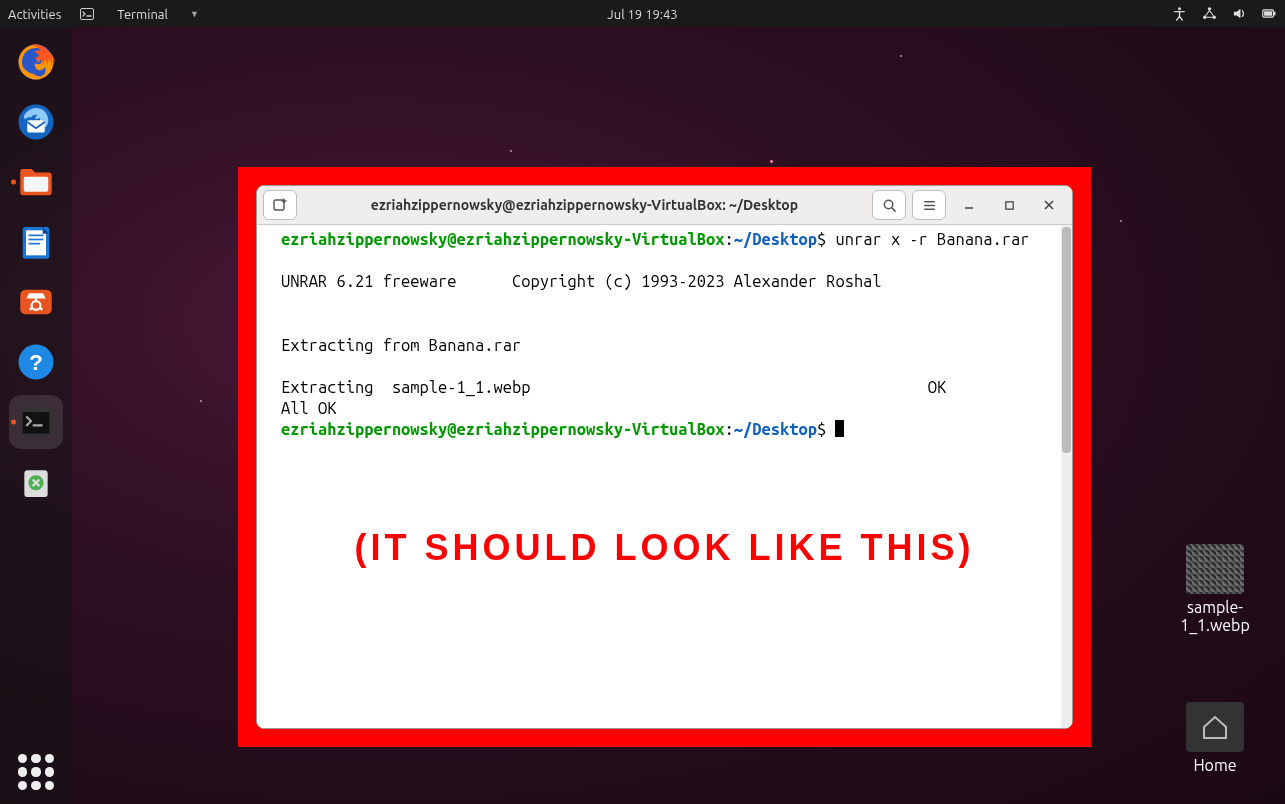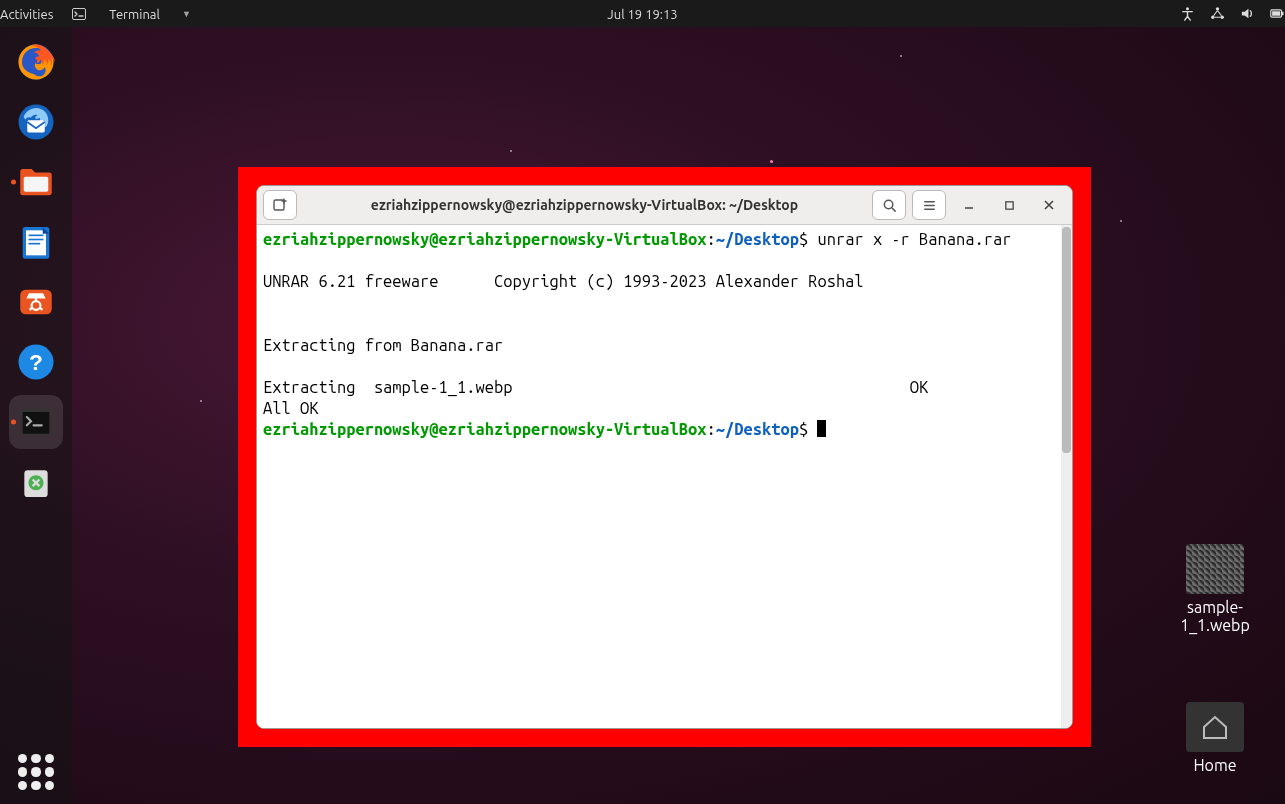--- a/index.html
+++ b/index.html
@@ -10,21 +10,21 @@
   position: relative; overflow: hidden;
   color: #ddd;
 }
 
 .star { position: absolute; background: rgba(255,255,255,.6); border-radius: 50%; }
 
 
 .topbar {
   position: absolute; top: 0; left: 0; right: 0; height: 27px;
   background: #1a1a1a; display: flex; align-items: center;
-  font-size: 13px; color: #ddd; padding: 0 0;
+  font-size: 13px; color: #ddd; padding: 0 8px;
 }
 .topbar .left { display: flex; gap: 18px; align-items: center; }
 .topbar .center { position: absolute; left: 50%; transform: translateX(-50%); }
 .topbar .right { margin-left: auto; display: flex; gap: 14px; align-items: center; font-size: 14px; }
 .topbar .app-ind { display: flex; align-items: center; gap: 22px; }
 .tb-ico { display: inline-flex; width: 16px; height: 16px; align-items: center; justify-content: center; }
 
 
 .dock {
   position: absolute; left: 0; top: 27px; bottom: 0; width: 72px;
@@ -70,21 +70,21 @@
 .term-titlebar {
   height: 39px; background: #f0eeec; border-bottom: 1px solid #ccc;
   display: flex; align-items: center; padding: 0 6px; gap: 6px;
 }
 .tb-btn { width: 34px; height: 30px; border: 1px solid #bbb; border-radius: 6px; background: #fff; display: flex; align-items: center; justify-content: center; font-size: 14px; color: #333; }
 .term-title { flex: 1; text-align: center; font-size: 14px; font-weight: 600; color: #333; }
 .win-ctrl { width: 34px; height: 30px; display: flex; align-items: center; justify-content: center; color: #444; font-size: 14px; }
 .term-body {
   flex: 1; background: #fff; position: relative;
   font-family: "Ubuntu Mono","DejaVu Sans Mono",monospace;
-  font-size: 16.5px; line-height: 1.28; padding: 4px 6px; color: #000;
+  font-size: 16.5px; line-height: 1.28; padding: 4px 24px; color: #000;
   white-space: pre;
 }
 .scrollbar { position:absolute; right:0; top:0; bottom:0; width:11px; background:#eee;}
 .scrollbar .thumb{position:absolute;left:1px;right:1px;top:2px;height:45%;background:#bbb;border-radius:4px;}
 .pr-user { color: #009a00; font-weight: bold; }
 .pr-path { color: #1060c0; font-weight: bold; }
 .cursor-blk { display: inline-block; width: 9px; height: 17px; background: #000; vertical-align: -2px; }
 .annotation-text {
   position: absolute; left: 0; right: 0; top: 300px;
   text-align: center; color: #ff0000; font-weight: 900;
@@ -111,21 +111,21 @@
       <span class="tb-ico">
         <svg width="14" height="14" viewBox="0 0 14 14">
             <rect x="0.5" y="1.5" width="13" height="11" rx="1.5" fill="none" stroke="#ccc"></rect>
             <path d="M3 5l2 2-2 2M7 9h4" stroke="#ccc" stroke-width="1.3" fill="none" stroke-linecap="round"></path>
           </svg>
       </span>
       <span>Terminal</span>
       <span style="font-size:9px;opacity:.7">▼</span>
     </span>
   </div>
-  <div class="center">Jul 19  19:13</div>
+  <div class="center">Jul 19  19:43</div>
   <div class="right">
     <span class="tb-ico">
       <svg width="15" height="15" viewBox="0 0 16 16">
           <circle cx="8" cy="3" r="1.6" fill="#ddd"></circle>
           <path d="M3 6h10M8 6v5M8 11l-3 4M8 11l3 4" stroke="#ddd" stroke-width="1.5" stroke-linecap="round"></path>
         </svg>
     </span>
     <span class="tb-ico">
       <svg width="15" height="15" viewBox="0 0 16 16">
           <circle cx="8" cy="3" r="1.8" fill="#ddd"></circle>
@@ -281,15 +281,16 @@
 <span></span>
 <span>UNRAR 6.21 freeware      Copyright (c) 1993-2023 Alexander Roshal</span>
 <span></span>
 <span></span>
 <span>Extracting from Banana.rar</span>
 <span></span>
 <span>Extracting  sample-1_1.webp                                           OK </span>
 <span>All OK</span>
 <span class="pr-user">ezriahzippernowsky@ezriahzippernowsky-VirtualBox</span><span>:</span><span class="pr-path">~/Desktop</span><span>$</span> <span class="cursor-blk"></span>
       <div class="scrollbar"><div class="thumb"></div></div>
+      <div class="annotation-text">(IT SHOULD LOOK LIKE THIS)</div>
     </div>
   </div>
 </div>
 
 </body></html>

